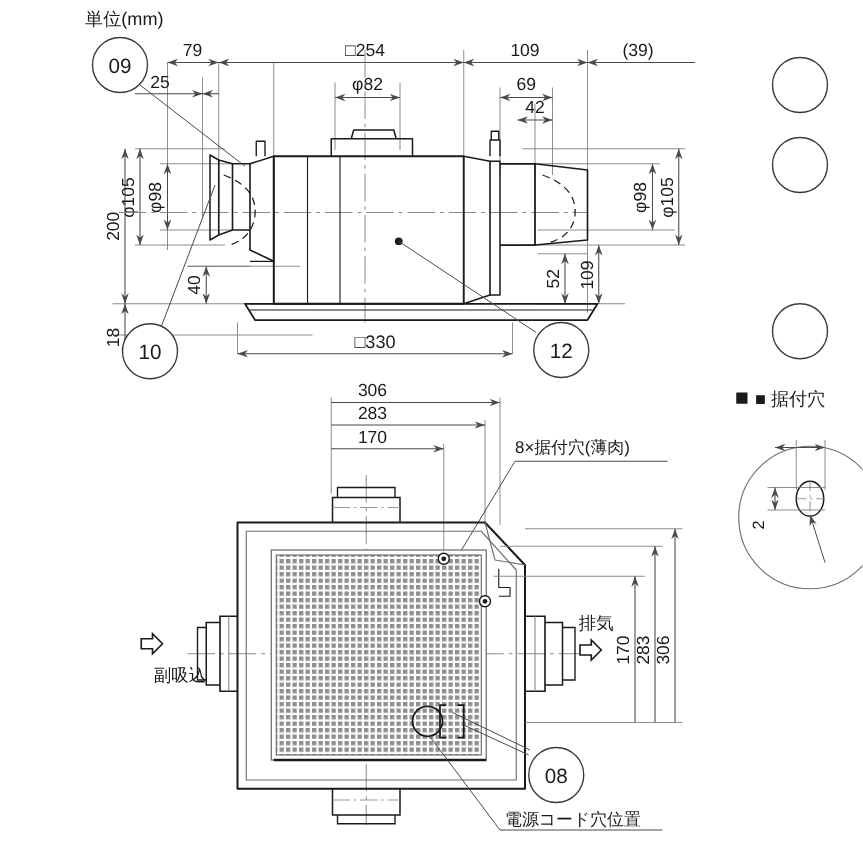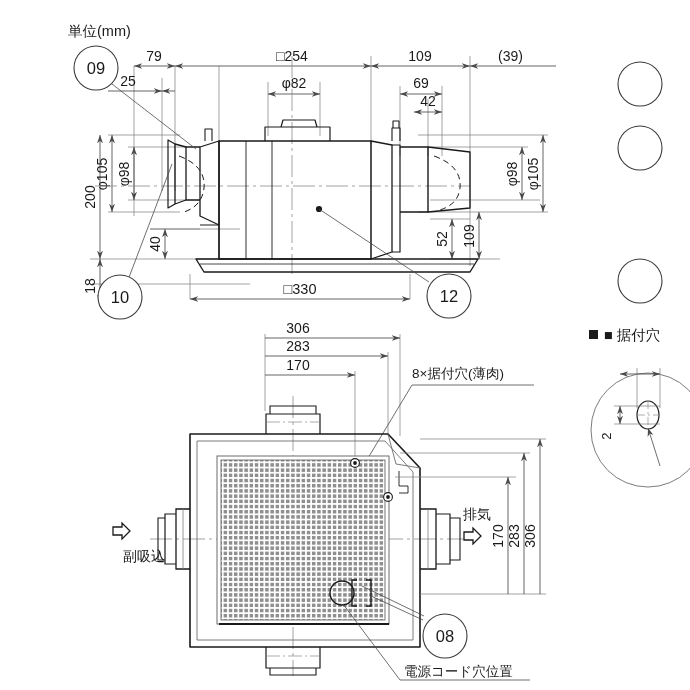--- a/index.html
+++ b/index.html
@@ -1,18 +1,18 @@
 <!DOCTYPE html>
 <html><head>
 <meta charset="utf-8">
 <style>
   html,body{margin:0;padding:0;background:#ffffff;}
   body{width:690px;height:690px;position:relative;overflow:hidden;
        font-family:"Liberation Sans","DejaVu Sans",sans-serif;color:#1a1a1a;}
-  #stage{position:absolute;left:0;top:16px;width:690px;height:650px;}
+  #stage{position:absolute;left:0;top:0;width:690px;height:650px;}
   svg{display:block;}
   text{font-family:"Liberation Sans","DejaVu Sans",sans-serif;fill:#1a1a1a;}
 </style>
 </head>
 <body>
 
 <div id="stage">
 <svg width="690" height="690" viewBox="0 0 690 690" xmlns="http://www.w3.org/2000/svg">
 
   <rect x="0" y="0" width="690" height="690" fill="#ffffff"></rect>

